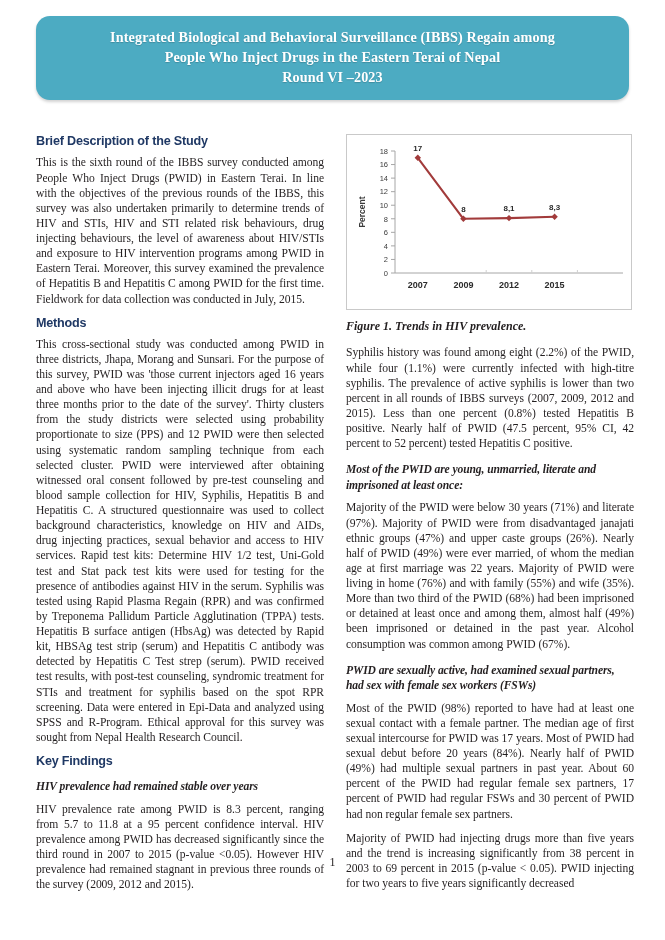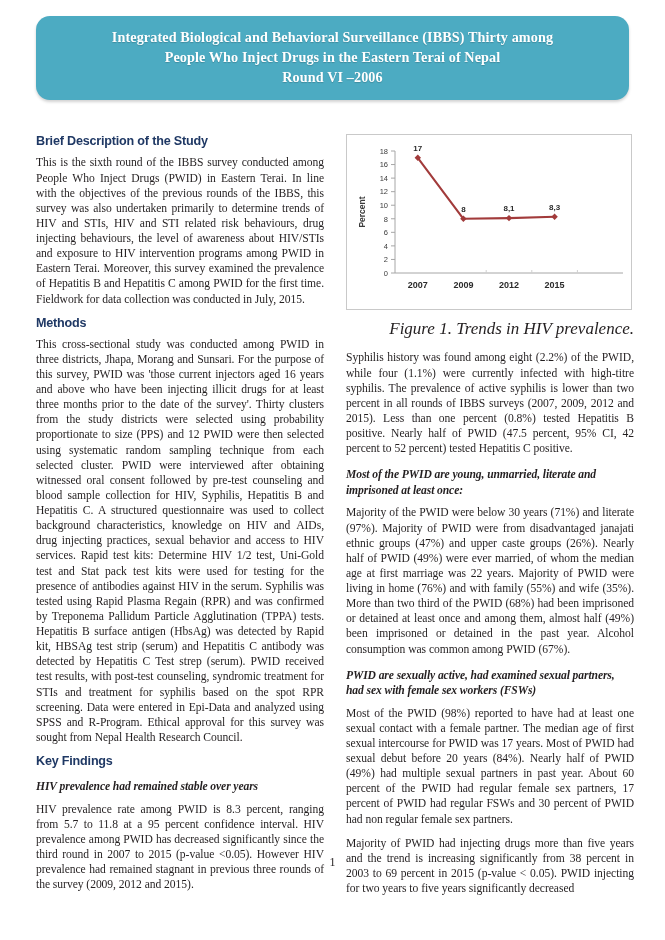--- a/index.html
+++ b/index.html
@@ -82,46 +82,45 @@
     background: #ffffff;
     width: 286px;
     height: 176px;
     box-sizing: border-box;
     position: relative;
     margin-bottom: 9px;
   }
   .chart-svg { display: block; }
 
   figcaption.fig {
-    font-size: 17px;
-    font-weight: normal;
+    font-size: 12px;
+    font-weight: bold;
     font-style: italic;
     margin: 0 0 11px 0;
-    text-align: right;
   }
 
   
   .page-number {
     position: absolute;
     left: 0;
     right: 0;
     top: 855px;
     text-align: center;
     font-size: 12px;
     color: #231f20;
   }
 </style>
 </head>
 <body>
 
 <div class="banner-wrap">
   <div class="banner">
-    <div class="banner-line">Integrated Biological and Behavioral Surveillance (IBBS) Thirty among</div>
+    <div class="banner-line">Integrated Biological and Behavioral Surveillance (IBBS) Regain among</div>
     <div class="banner-line">People Who Inject Drugs in the Eastern Terai of Nepal</div>
-    <div class="banner-line">Round VI –2006</div>
+    <div class="banner-line">Round VI –2023</div>
   </div>
 </div>
 
 <div class="page">
 
   <div class="col">
     <h2 class="section">Brief Description of the Study</h2>
     <p class="body">This is the sixth round of the IBBS survey conducted among People Who Inject Drugs (PWID) in Eastern Terai. In line with the objectives of the previous rounds of the IBBS, this survey was also undertaken primarily to determine trends of HIV and STIs, HIV and STI related risk behaviours, drug injecting behaviours, the level of awareness about HIV/STIs and exposure to HIV intervention programs among PWID in Eastern Terai. Moreover, this survey examined the prevalence of Hepatitis B and Hepatitis C among PWID for the first time. Fieldwork for data collection was conducted in July, 2015.</p>
 
     <h2 class="section">Methods</h2>

